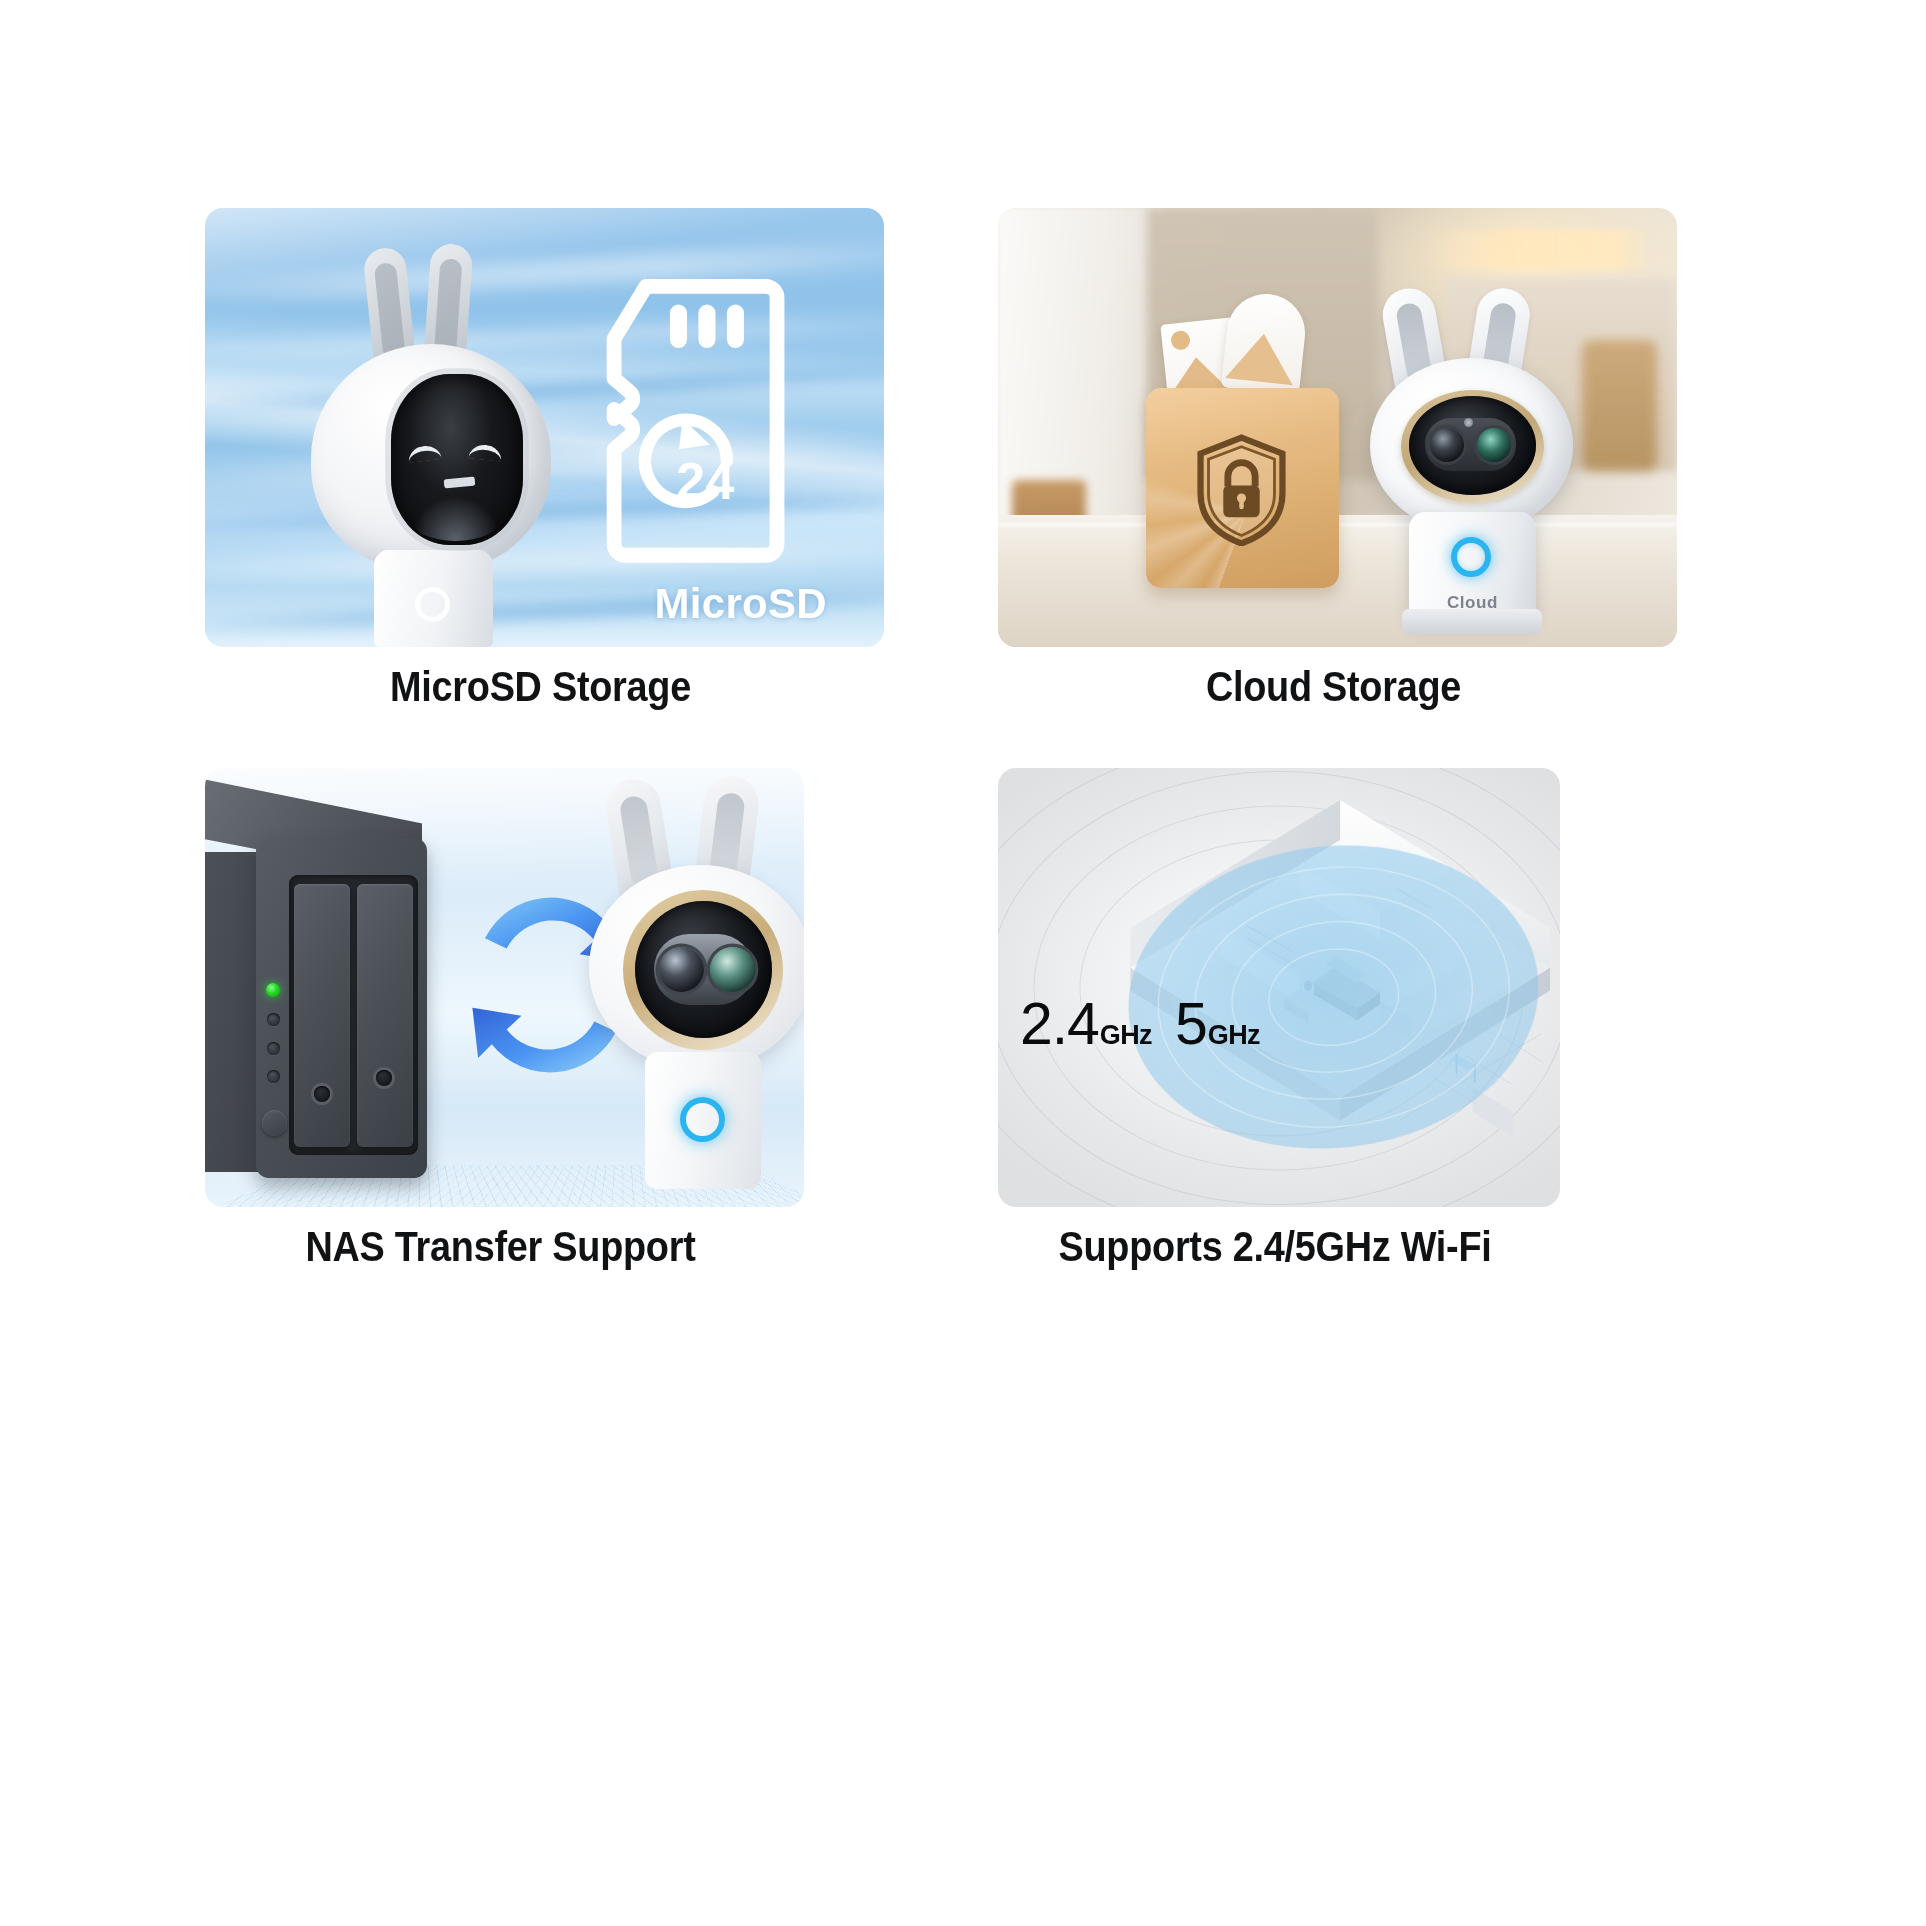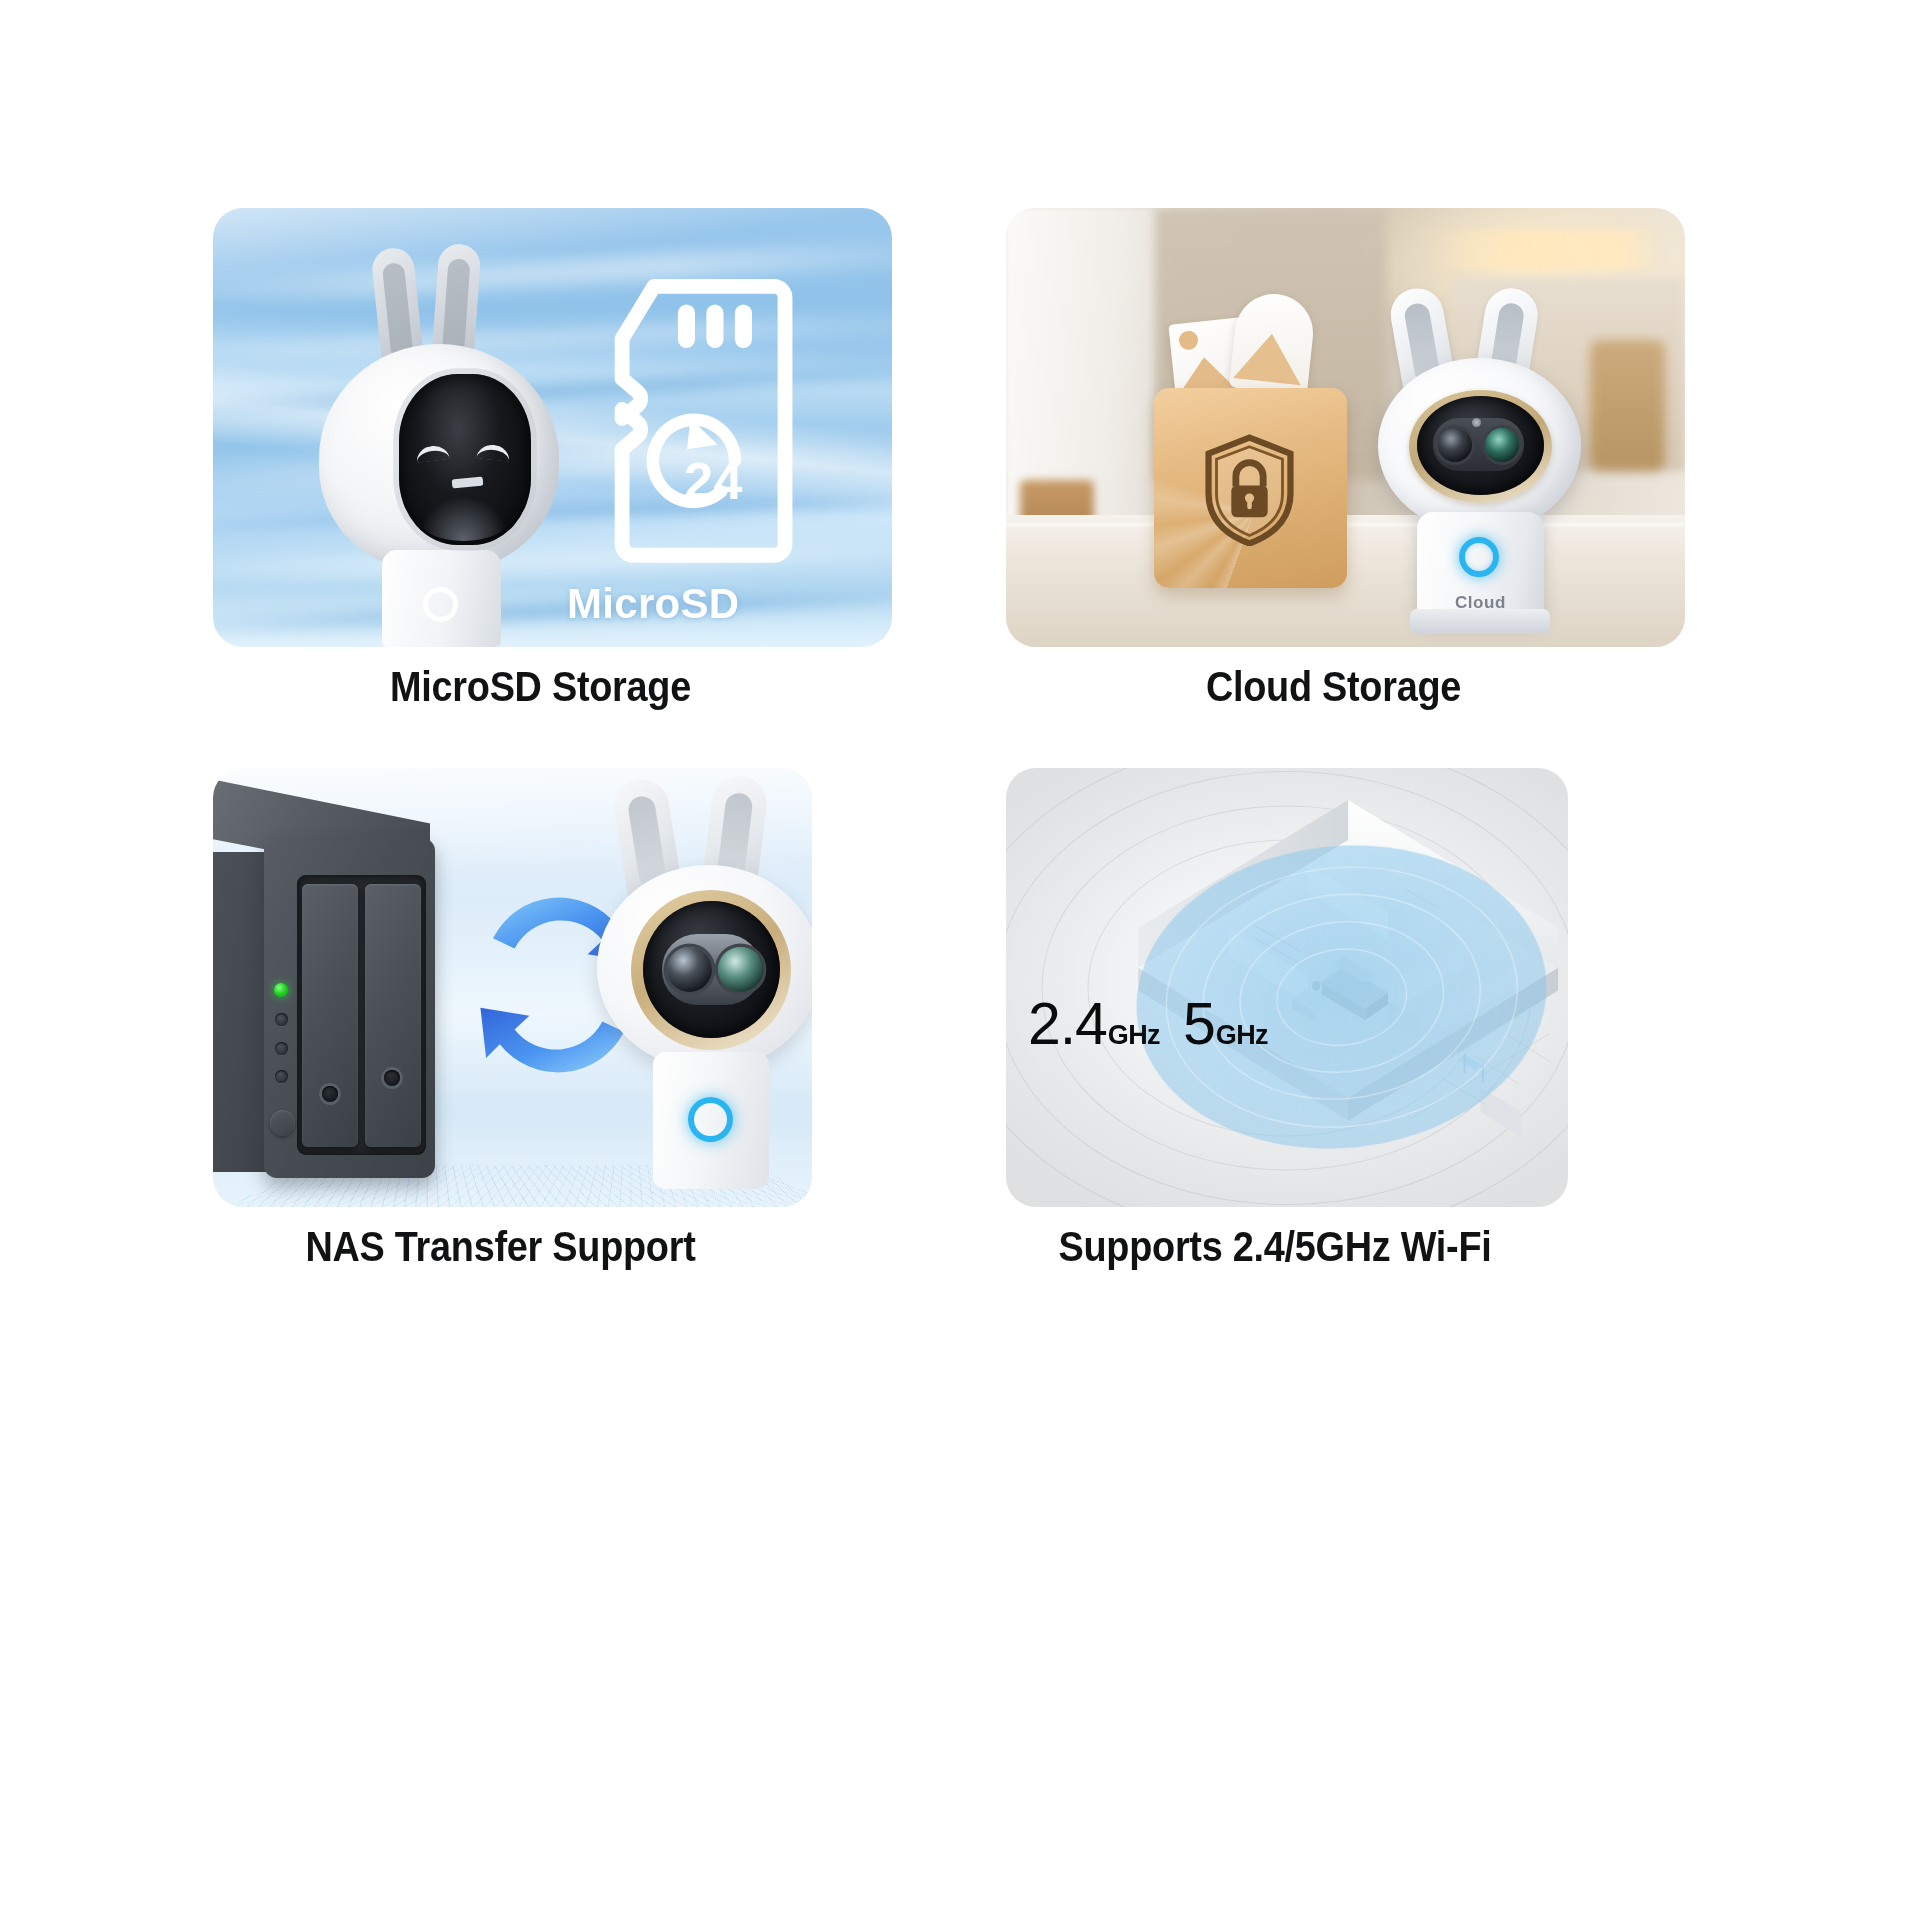--- a/index.html
+++ b/index.html
@@ -18,23 +18,23 @@
   
   .grid { position: absolute; left: 0; top: 0; width: 1926px; height: 1324px; }
 
   .cell { position: absolute; }
   .cell.c1 { left: 201px;  top: 208px;  width: 679px; height: 439px; }
   .cell.c2 { left: 994px; top: 208px;  width: 679px; height: 439px; }
   .cell.c3 { left: 201px;  top: 768px; width: 599px; height: 439px; }
   .cell.c4 { left: 994px; top: 768px; width: 562px; height: 439px; }
 
   .panel {
-    position: absolute; left: 12px; top: 0;
+    position: absolute; left: 4px; top: 0;
     width: 100%; height: 100%;
-    border-radius: 30px;
+    border-radius: 18px;
     overflow: hidden;
   }
 
   .caption {
     position: absolute;
     left: 0; width: 100%;
     top: 454px;
     text-align: center;
     font-family: "Liberation Sans Narrow", "Liberation Sans", sans-serif;
     font-weight: 700;
@@ -120,21 +120,21 @@
   }
   .camA .led {
     position: absolute; left: 130px; top: 345px; width: 35px; height: 35px;
     border: 5.1px solid rgba(255,255,255,.92); border-radius: 50%;
   }
 
   
   .sdicon { position: absolute; left: 392px; top: 70px; width: 188px; height: 297px; }
   .sdlabel {
     position: absolute; left: 354px; top: 372px; width: 268px;
-    text-align: left; color: #ffffff;
+    text-align: right; color: #ffffff;
     font-family: "Liberation Sans", sans-serif; font-weight: 700;
     font-size: 42px; letter-spacing: 0.3px;
     text-shadow: 0 1.1px 5.7px rgba(90,140,185,.35);
   }
 
   
   .bg-kitchen {
     background:
       radial-gradient(ellipse 55% 40% at 78% 12%, rgba(255,238,205,.95) 0%, rgba(255,238,205,0) 62%),
       linear-gradient(100deg,#f0ece6 0%, #e4ddd3 18%, #d9d0c3 34%, #cfc4b4 52%, #ddd5c9 70%, #efe9e0 100%);

